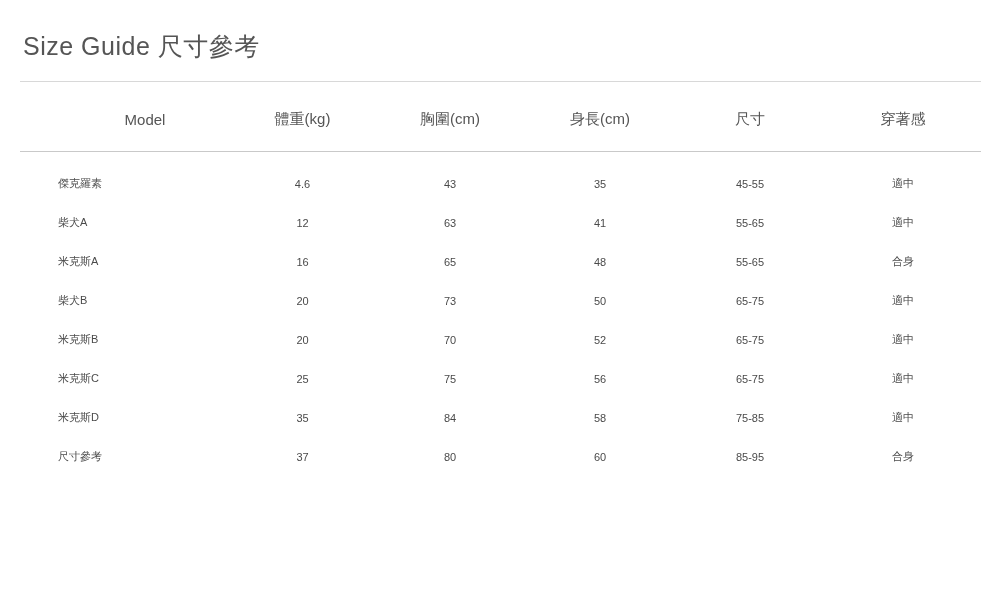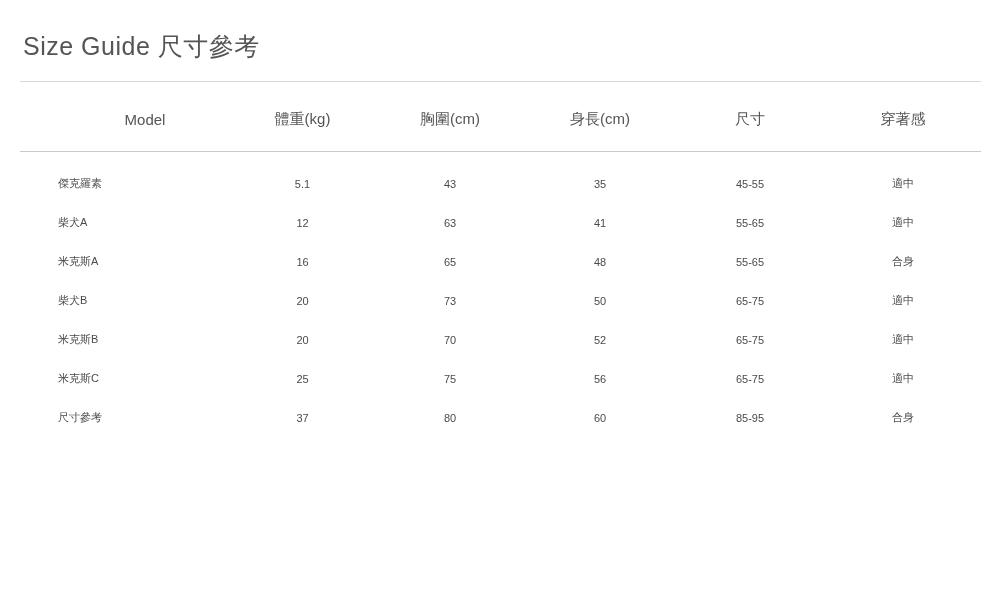--- a/index.html
+++ b/index.html
@@ -96,21 +96,21 @@
         <th>體重(kg)</th>
         <th>胸圍(cm)</th>
         <th>身長(cm)</th>
         <th>尺寸</th>
         <th>穿著感</th>
       </tr>
     </thead>
     <tbody>
       <tr>
         <td class="col-model">傑克羅素</td>
-        <td>5.1</td>
+        <td>4.6</td>
         <td>43</td>
         <td>35</td>
         <td>45-55</td>
         <td>適中</td>
       </tr>
       <tr>
         <td class="col-model">柴犬A</td>
         <td>12</td>
         <td>63</td>
         <td>41</td>
@@ -143,20 +143,28 @@
       </tr>
       <tr>
         <td class="col-model">米克斯C</td>
         <td>25</td>
         <td>75</td>
         <td>56</td>
         <td>65-75</td>
         <td>適中</td>
       </tr>
       <tr>
+        <td class="col-model">米克斯D</td>
+        <td>35</td>
+        <td>84</td>
+        <td>58</td>
+        <td>75-85</td>
+        <td>適中</td>
+      </tr>
+      <tr>
         <td class="col-model">尺寸參考</td>
         <td>37</td>
         <td>80</td>
         <td>60</td>
         <td>85-95</td>
         <td>合身</td>
       </tr>
     </tbody>
   </table>
 

